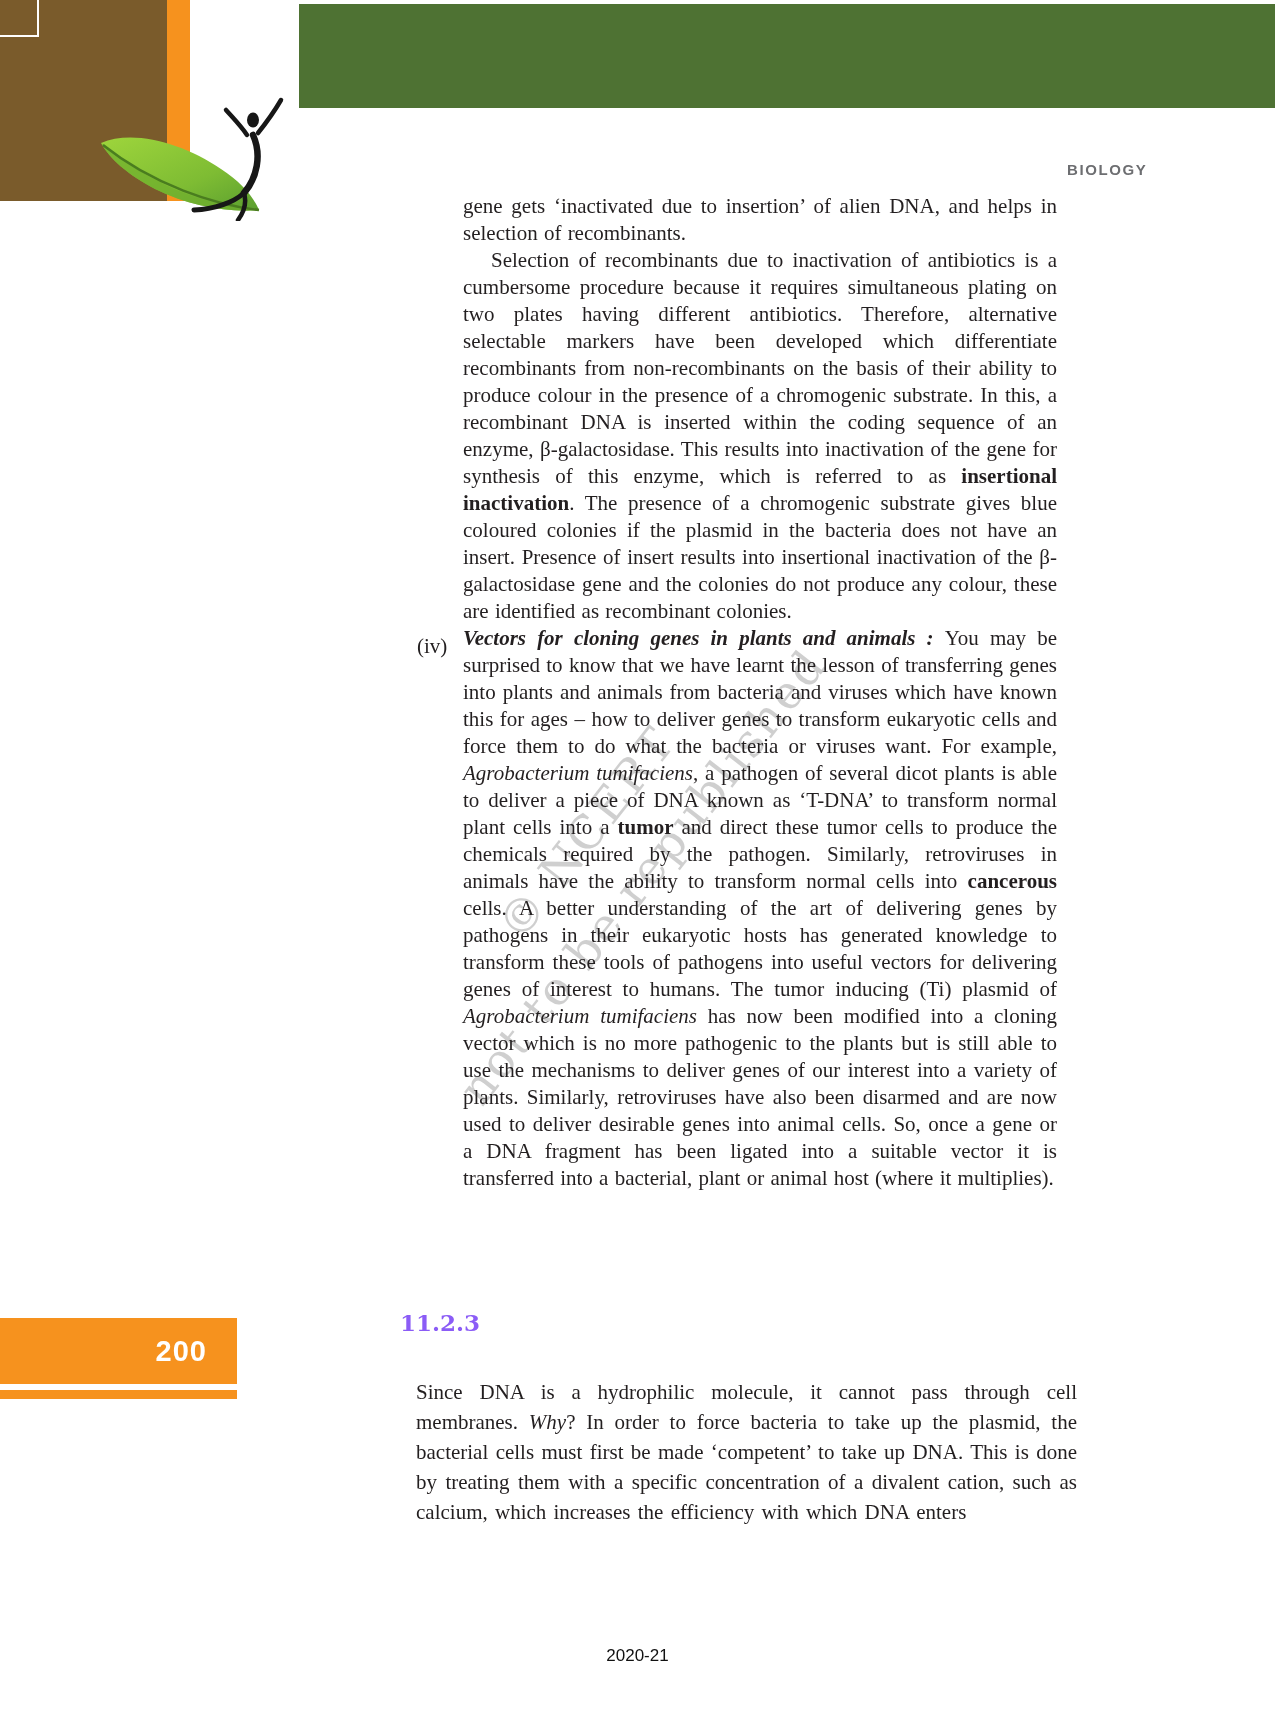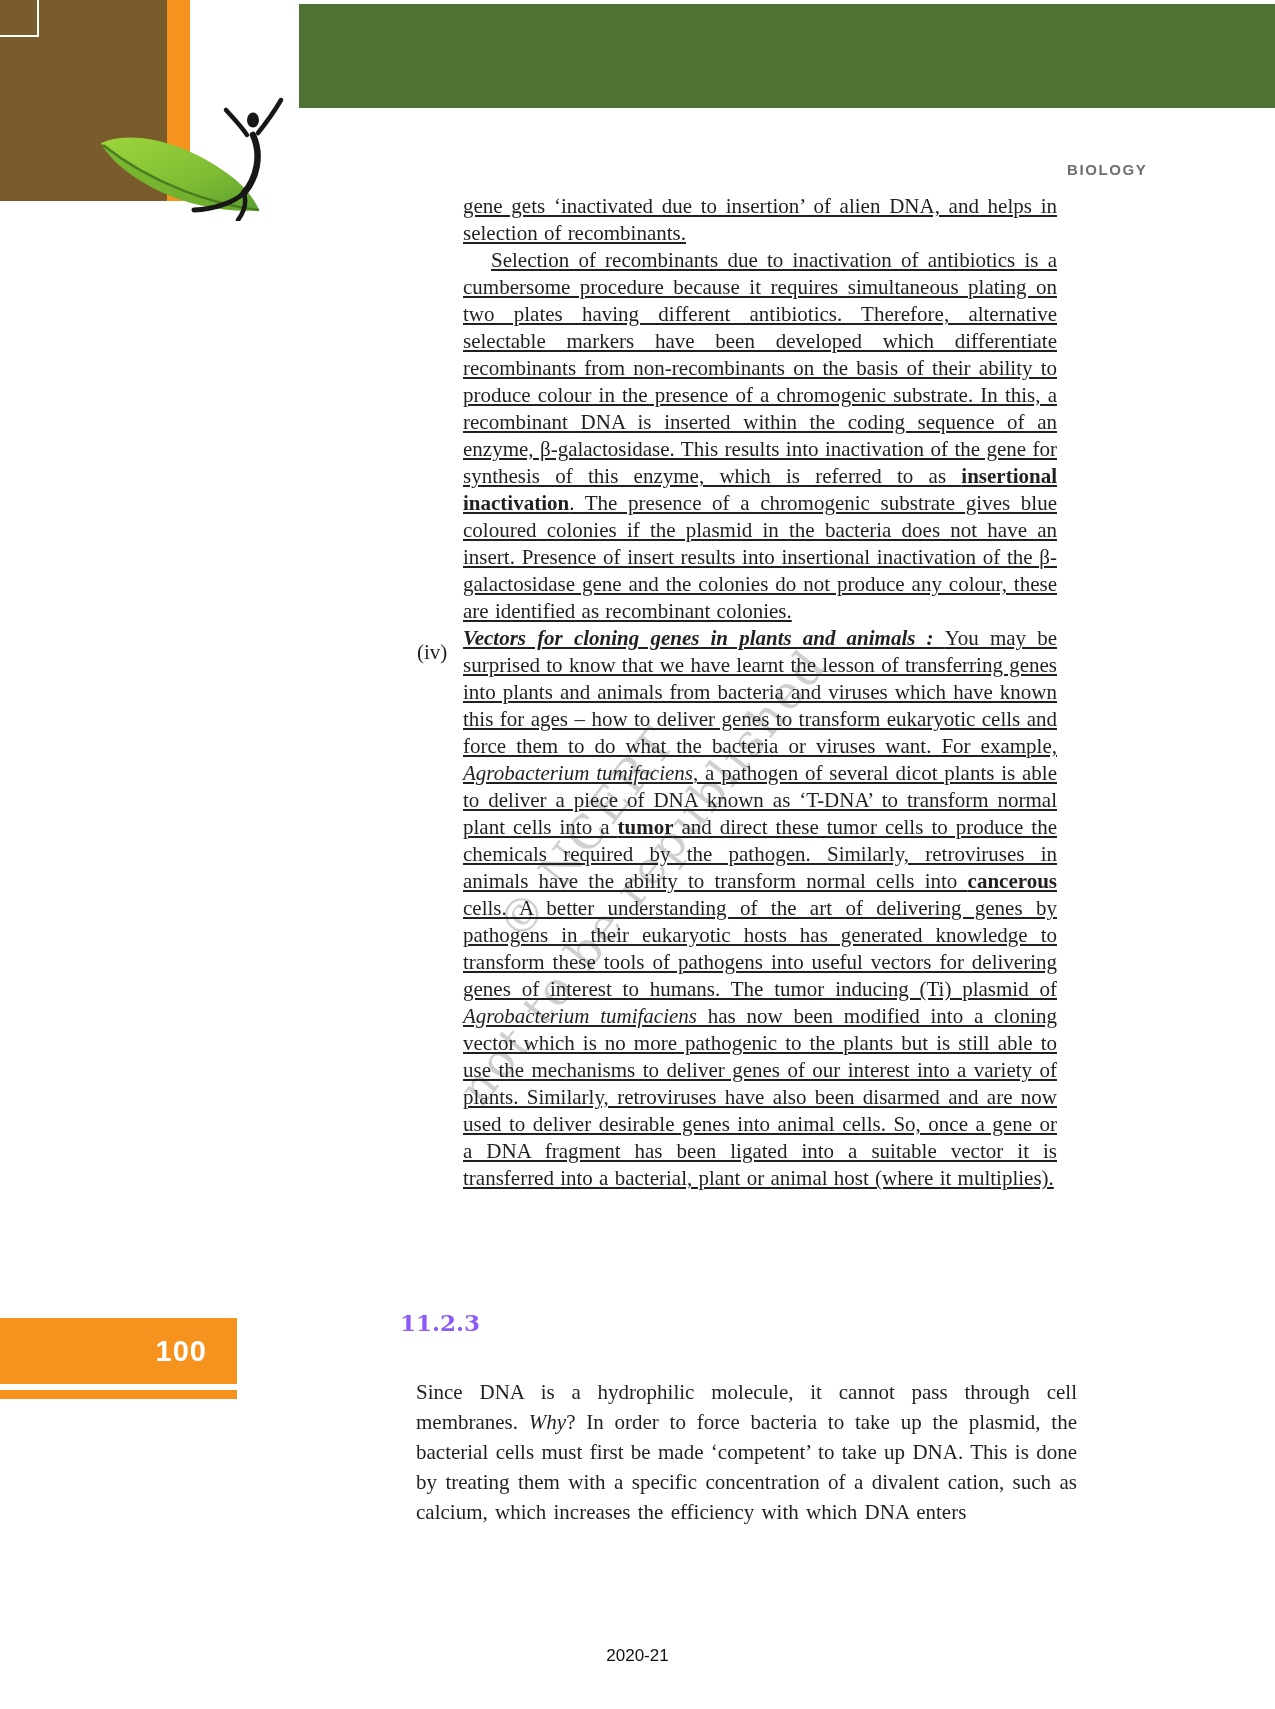--- a/index.html
+++ b/index.html
@@ -22,26 +22,26 @@
 
   
   .watermark{position:absolute;left:330px;top:700px;width:570px;height:310px;
     display:flex;flex-direction:column;align-items:center;justify-content:center;
     transform:rotate(-52deg);color:#a9a9a9;opacity:.55;z-index:0;
     font-family:"DejaVu Serif",serif;font-size:46px;letter-spacing:3px;line-height:1.55;
     white-space:nowrap;pointer-events:none;}
 
   
   .body-text{position:absolute;left:396px;top:193px;width:661px;z-index:1;
-    font-size:21px;line-height:27px;text-align:justify;word-spacing:1px;text-decoration:underline;}
+    font-size:21px;line-height:27px;text-align:justify;word-spacing:1px;}
   .p{margin:0;}
   .pa,.pb{margin-left:67px;}
   .pb{text-indent:28px;}
   .li{position:relative;margin-left:67px;}
-  .li .marker{position:absolute;left:-46px;top:14px;text-indent:0;}
+  .li .marker{position:absolute;left:-46px;top:8px;text-indent:0;}
   .b{font-weight:bold;}
   .i{font-style:italic;}
 
   
   .section-heading{position:absolute;left:400px;top:1307px;z-index:1;display:flex;
     font-family:"DejaVu Serif",serif;font-weight:bold;color:#8b5cf6;
     font-size:23px;line-height:31px;}
   .section-heading .num{margin-right:14px;}
 
   
@@ -107,18 +107,18 @@
     </div>
   </div>
 
   <div class="section-heading">
     <span class="num">11.2.3</span>
   </div>
 
   <p class="p full"><span>Since DNA is a hydrophilic molecule, it cannot pass through cell membranes. </span><span class="i">Why</span><span>? In order to force bacteria to take up the plasmid, the bacterial cells must first be made ‘competent’ to take up DNA. This is done by treating them with a specific concentration of a divalent cation, such as calcium, which increases the efficiency with which DNA enters</span></p>
 
   <div class="pagenum-box">
-    <span>100</span>
+    <span>200</span>
   </div>
   <div class="pagenum-strip"></div>
   <div class="folio">2020-21</div>
 
 </div>
 
 </body></html>

